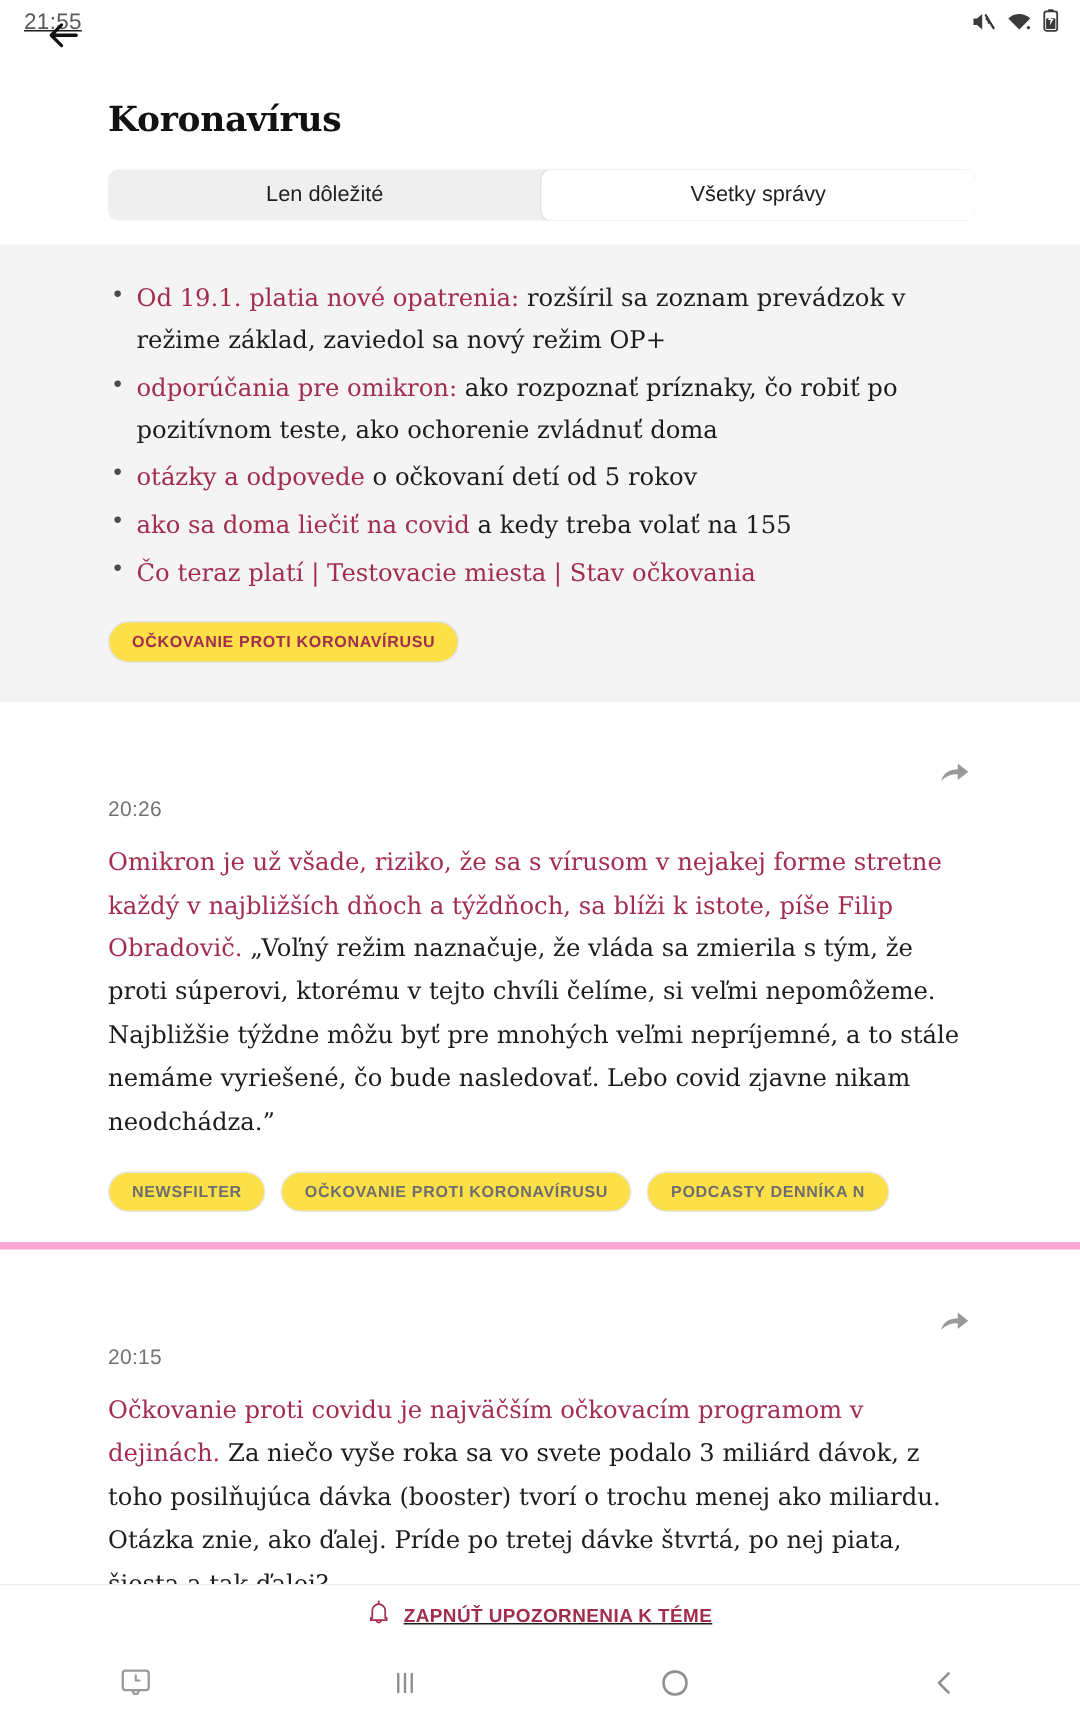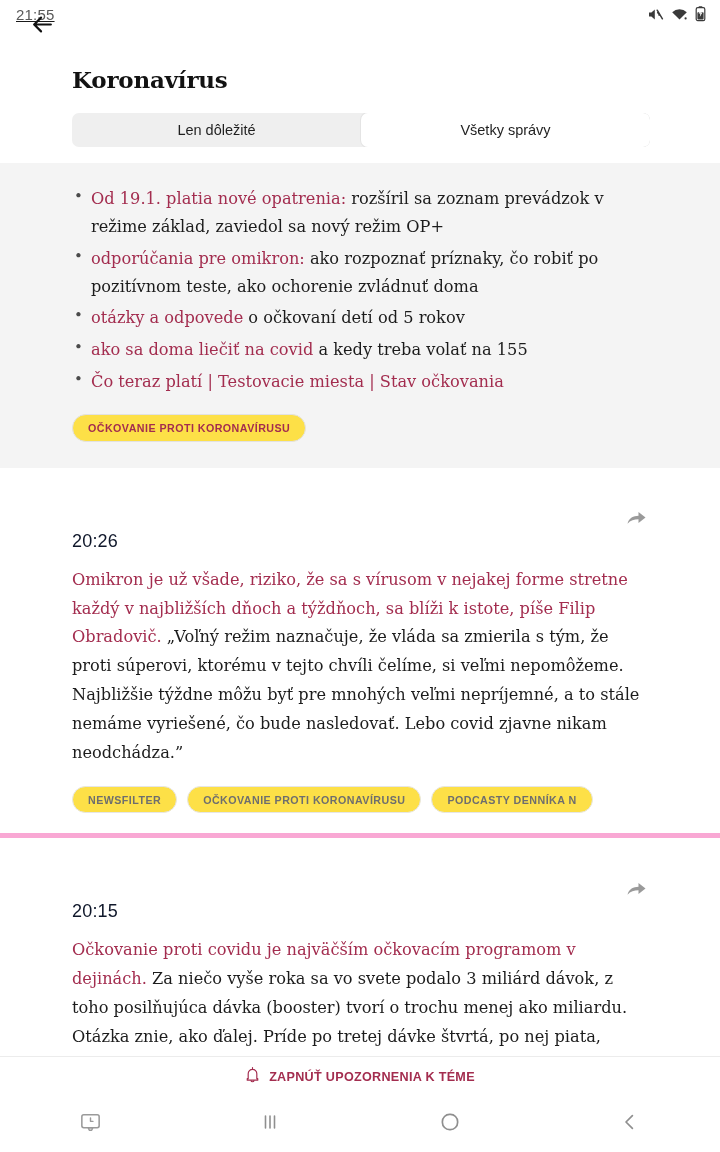--- a/index.html
+++ b/index.html
@@ -151,22 +151,22 @@
   }
   .feed-item:first-child { border-top: none; }
 
   .item-head {
     display: flex;
     align-items: center;
     justify-content: space-between;
     margin-bottom: 14px;
   }
   .item-time {
-    font-size: 18px;
-    color: #0f172a;
+    font-size: 14px;
+    color: #737373;
     letter-spacing: 0.2px;
     margin-top: 43px;
   }
   .share-btn {
     width: 28px;
     height: 24px;
     display: flex;
     align-items: center;
     justify-content: center;
     cursor: pointer;
@@ -188,20 +188,21 @@
     width: 720px;
     height: 40px;
     background: #ffffff;
     border-top: 1px solid #ececec;
     display: flex;
     align-items: center;
     justify-content: center;
     gap: 9px;
     cursor: pointer;
     z-index: 5;
+    text-decoration: underline;
   }
   .notify-bar .label {
     color: #a32d4f;
     font-size: 12.6px;
     font-weight: 700;
     letter-spacing: 0.3px;
   }
 
   
   .navbar {

